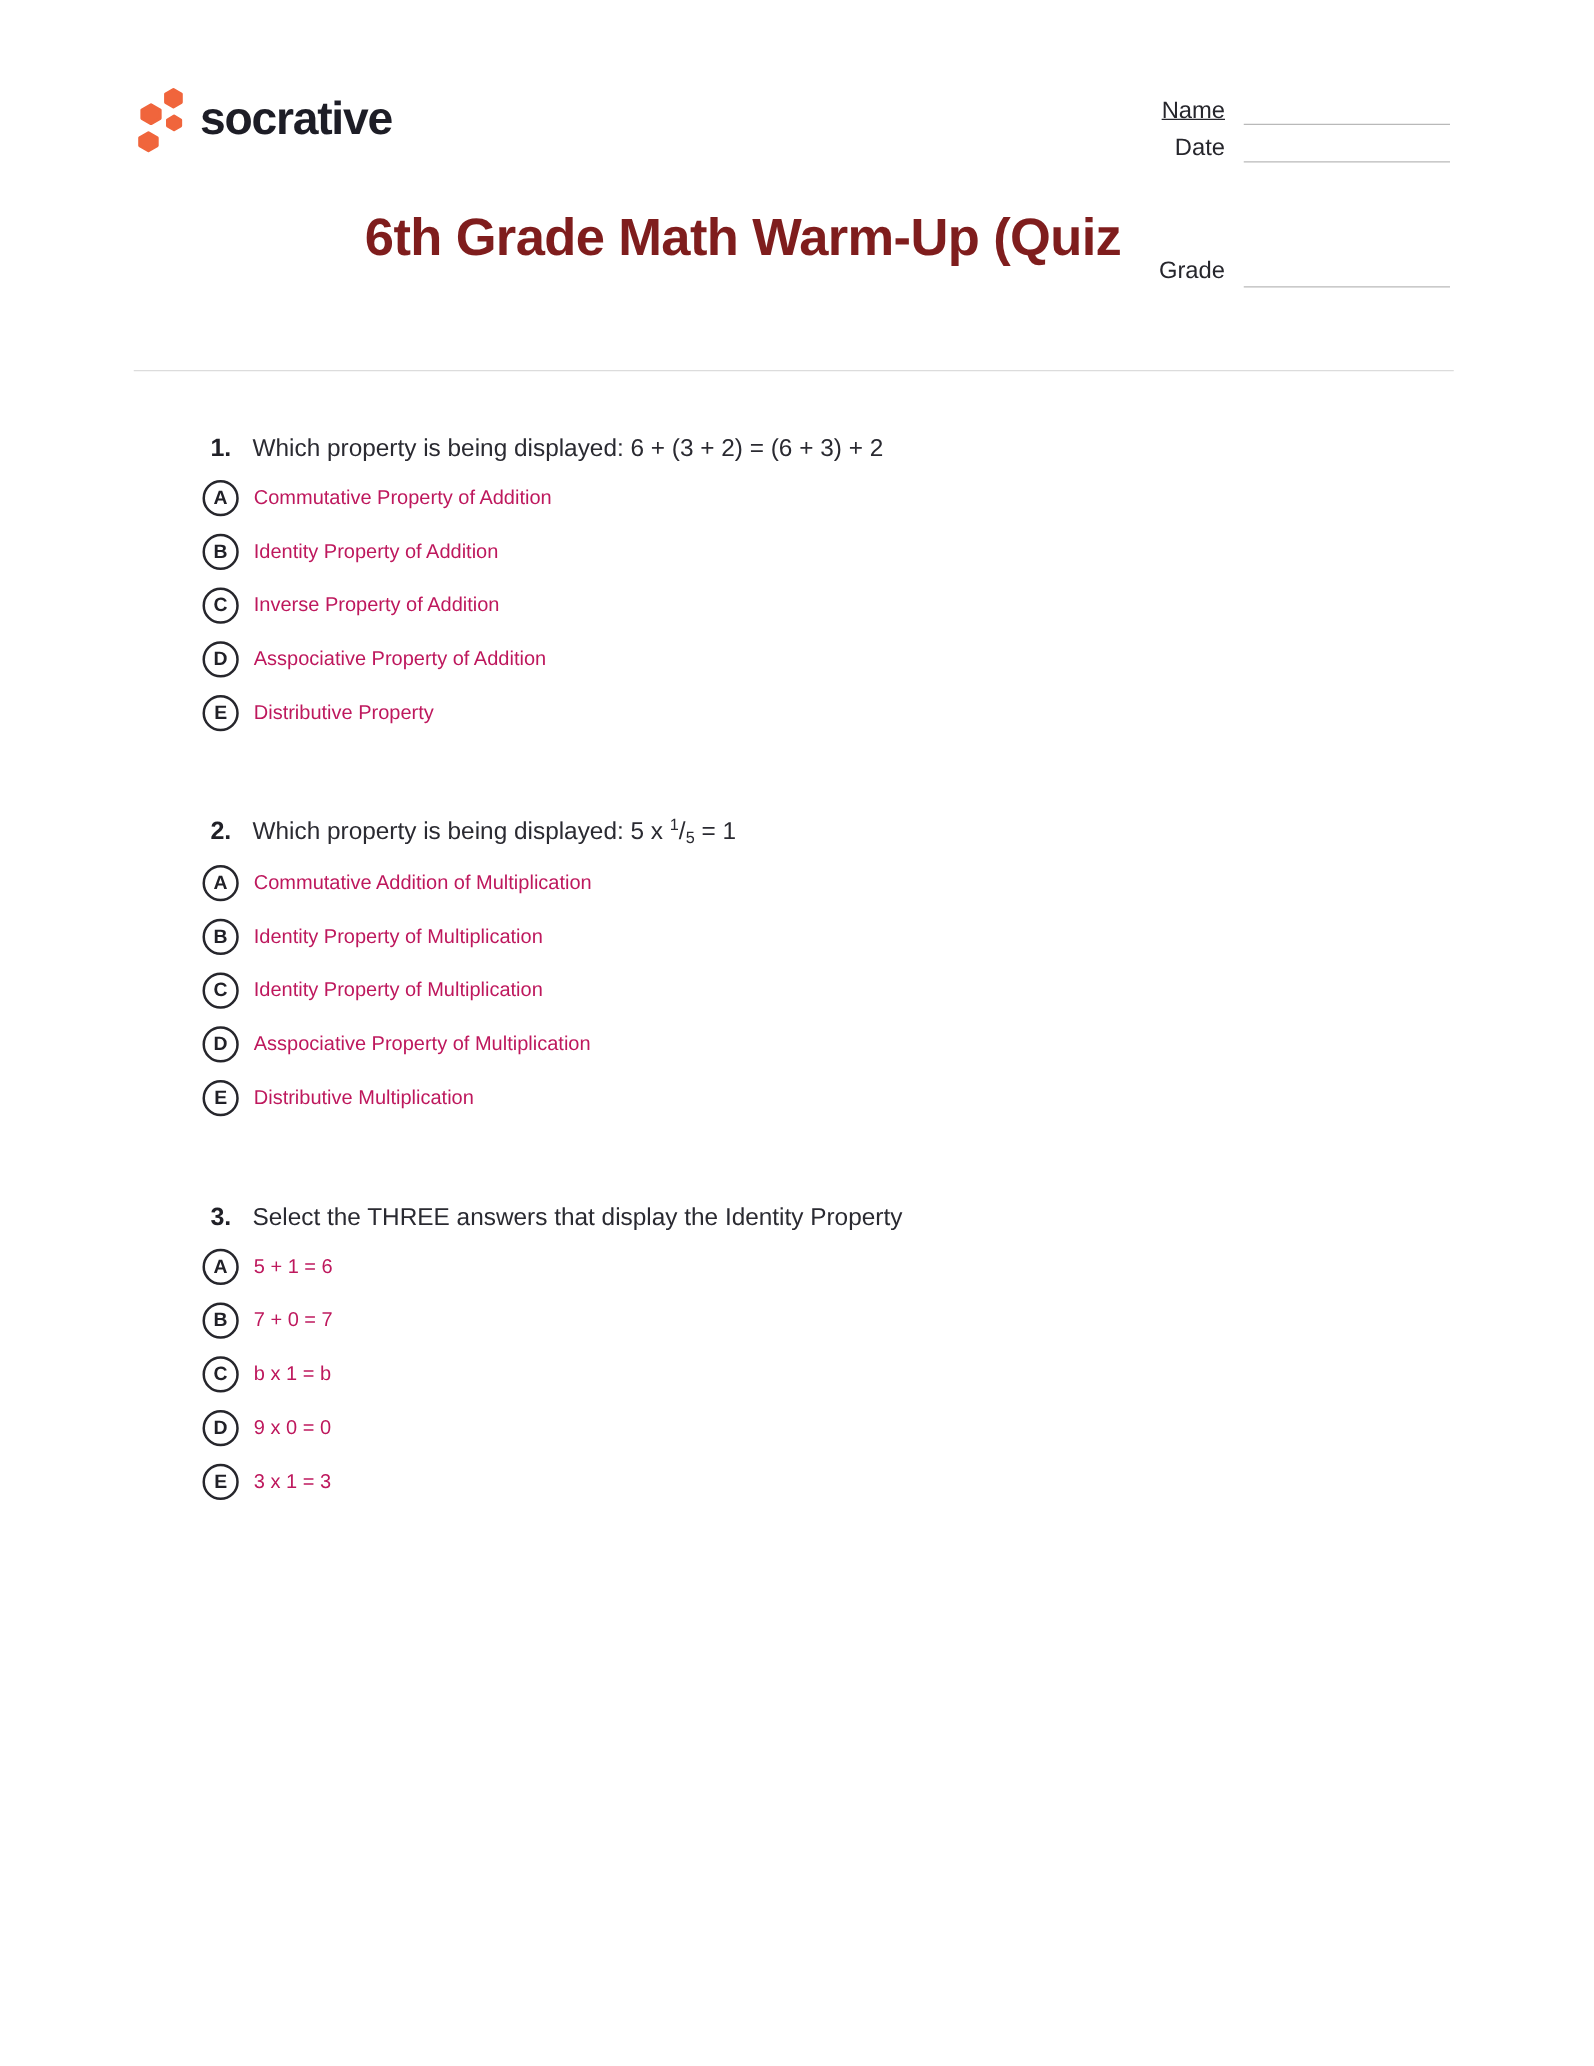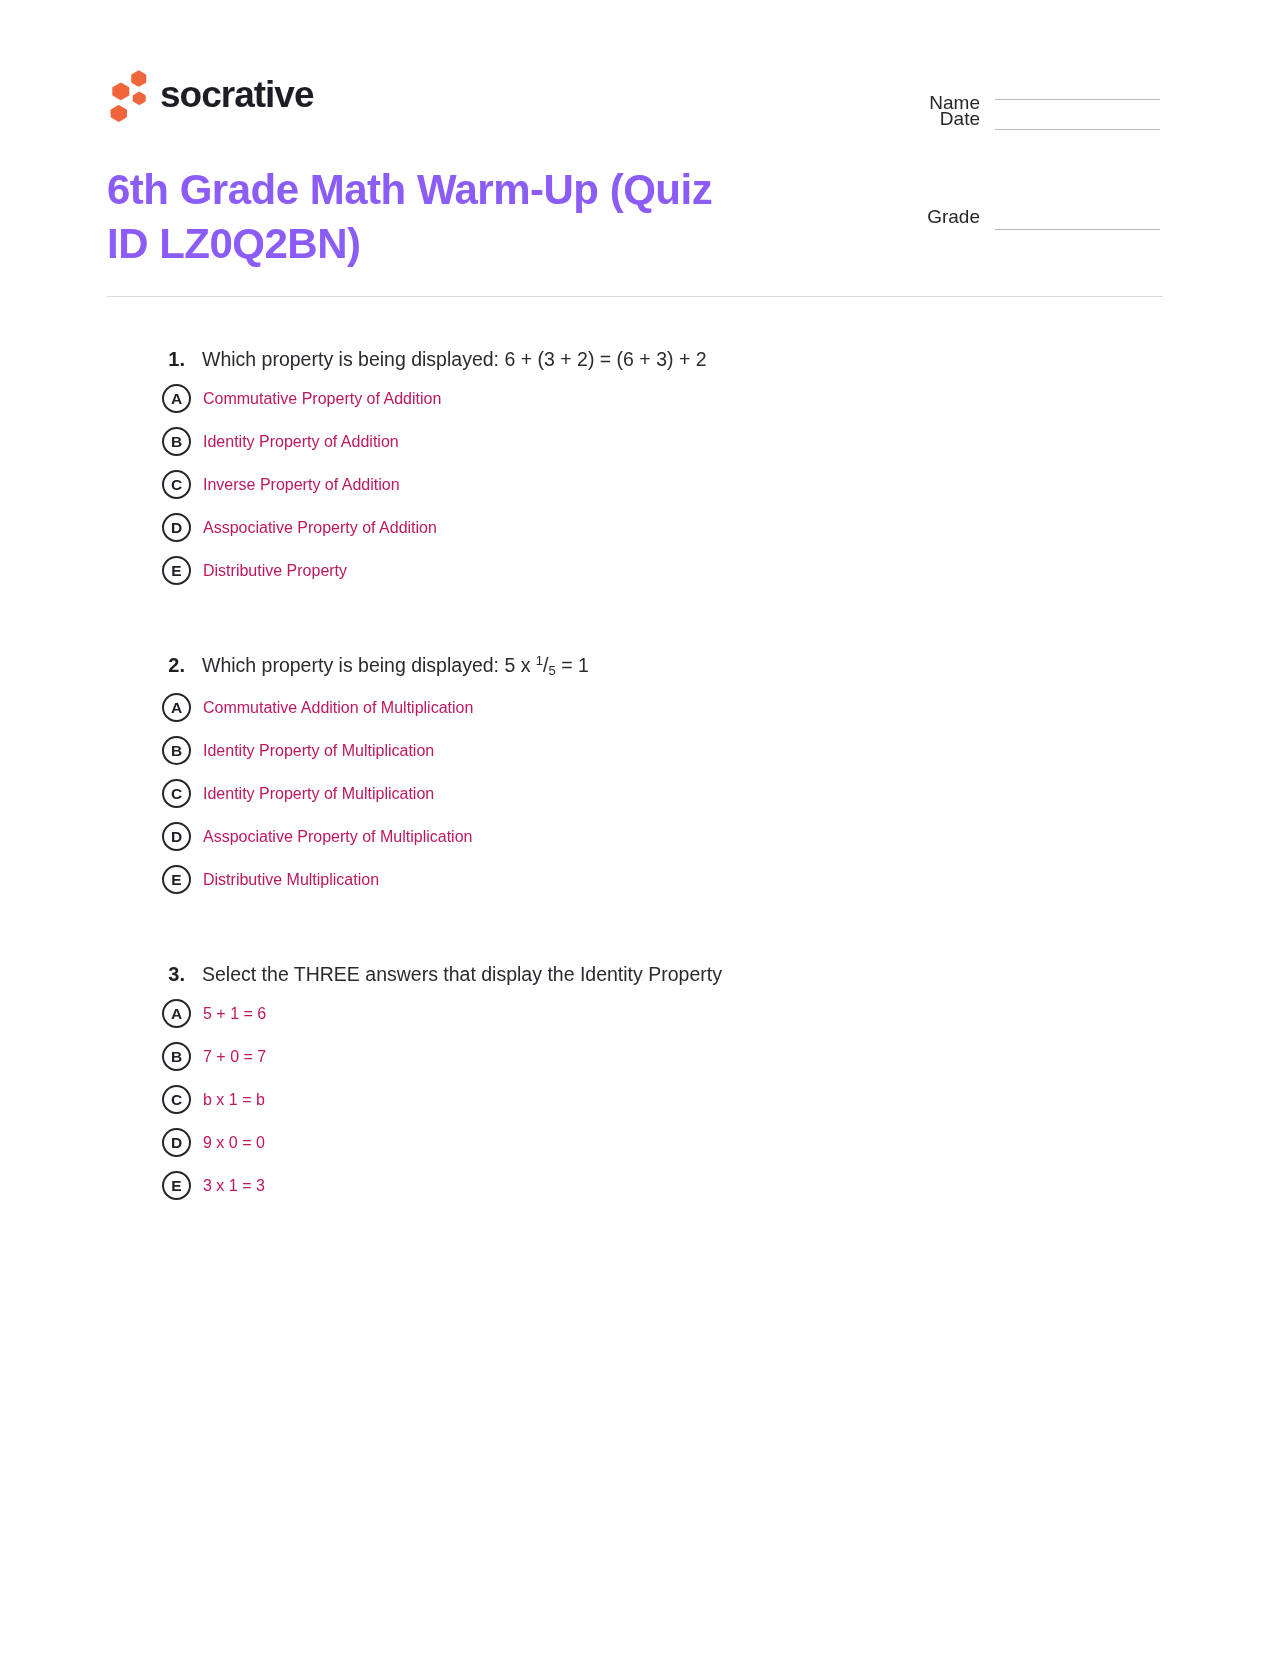--- a/index.html
+++ b/index.html
@@ -29,21 +29,21 @@
   }
   .field-line {
     position:absolute; left:995px; width:165px; height:0;
     border-top:1.6px solid #b9b9b9;
   }
 
   
   .title {
     position:absolute; left:107px; top:163px; width:790px;
     font-size:42px; line-height:54px; font-weight:700;
-    letter-spacing:-0.5px; color:#8b5cf6;
+    letter-spacing:-0.5px; color:#7f1d1d;text-align:right;
   }
 
   .divider {
     position:absolute; left:107px; top:296px; width:1056px; height:0;
     border-top:1.5px solid #dcdcdc;
   }
 
   
   .question { position:absolute; left:161px; }
   .q-header { display:flex; align-items:baseline; line-height:26px; margin-bottom:12px; }
@@ -75,30 +75,29 @@
       <g fill="#f0653c" stroke="#f0653c" stroke-width="2.4" stroke-linejoin="round">
         <polygon points="30,1.2 36.1,4.75 36.1,11.25 30,14.8 23.9,11.25 23.9,4.75"></polygon>
         <polygon points="12.5,13.2 19.6,17.3 19.6,23.7 12.5,27.8 5.4,23.7 5.4,17.3"></polygon>
         <polygon points="30.5,22 35.6,25 35.6,29.6 30.5,32.6 25.4,29.6 25.4,25"></polygon>
         <polygon points="10.5,35 17.3,39 17.3,45 10.5,49 3.7,45 3.7,39"></polygon>
       </g>
     </svg>
     <span class="wordmark">socrative</span>
   </div>
 
-  <div class="field-label" style="top:92px;">Name</div>
+  <div class="field-label" style="top:78px;text-decoration:underline;">Name</div>
   <div class="field-line" style="top:99px;"></div>
   <div class="field-label" style="top:108px;">Date</div>
   <div class="field-line" style="top:129px;"></div>
   <div class="field-label" style="top:206px;">Grade</div>
   <div class="field-line" style="top:229px;"></div>
 
   <h1 class="title">
     <span>6th Grade Math Warm-Up (Quiz</span><br>
-    <span>ID LZ0Q2BN)</span>
   </h1>
 
   <div class="divider"></div>
 
   <div class="question" style="top:346px;">
     <div class="q-header">
       <span class="q-num">1.</span>
       <span class="q-text">Which property is being displayed: 6 + (3 + 2) = (6 + 3) + 2</span>
     </div>
     <div class="option">

